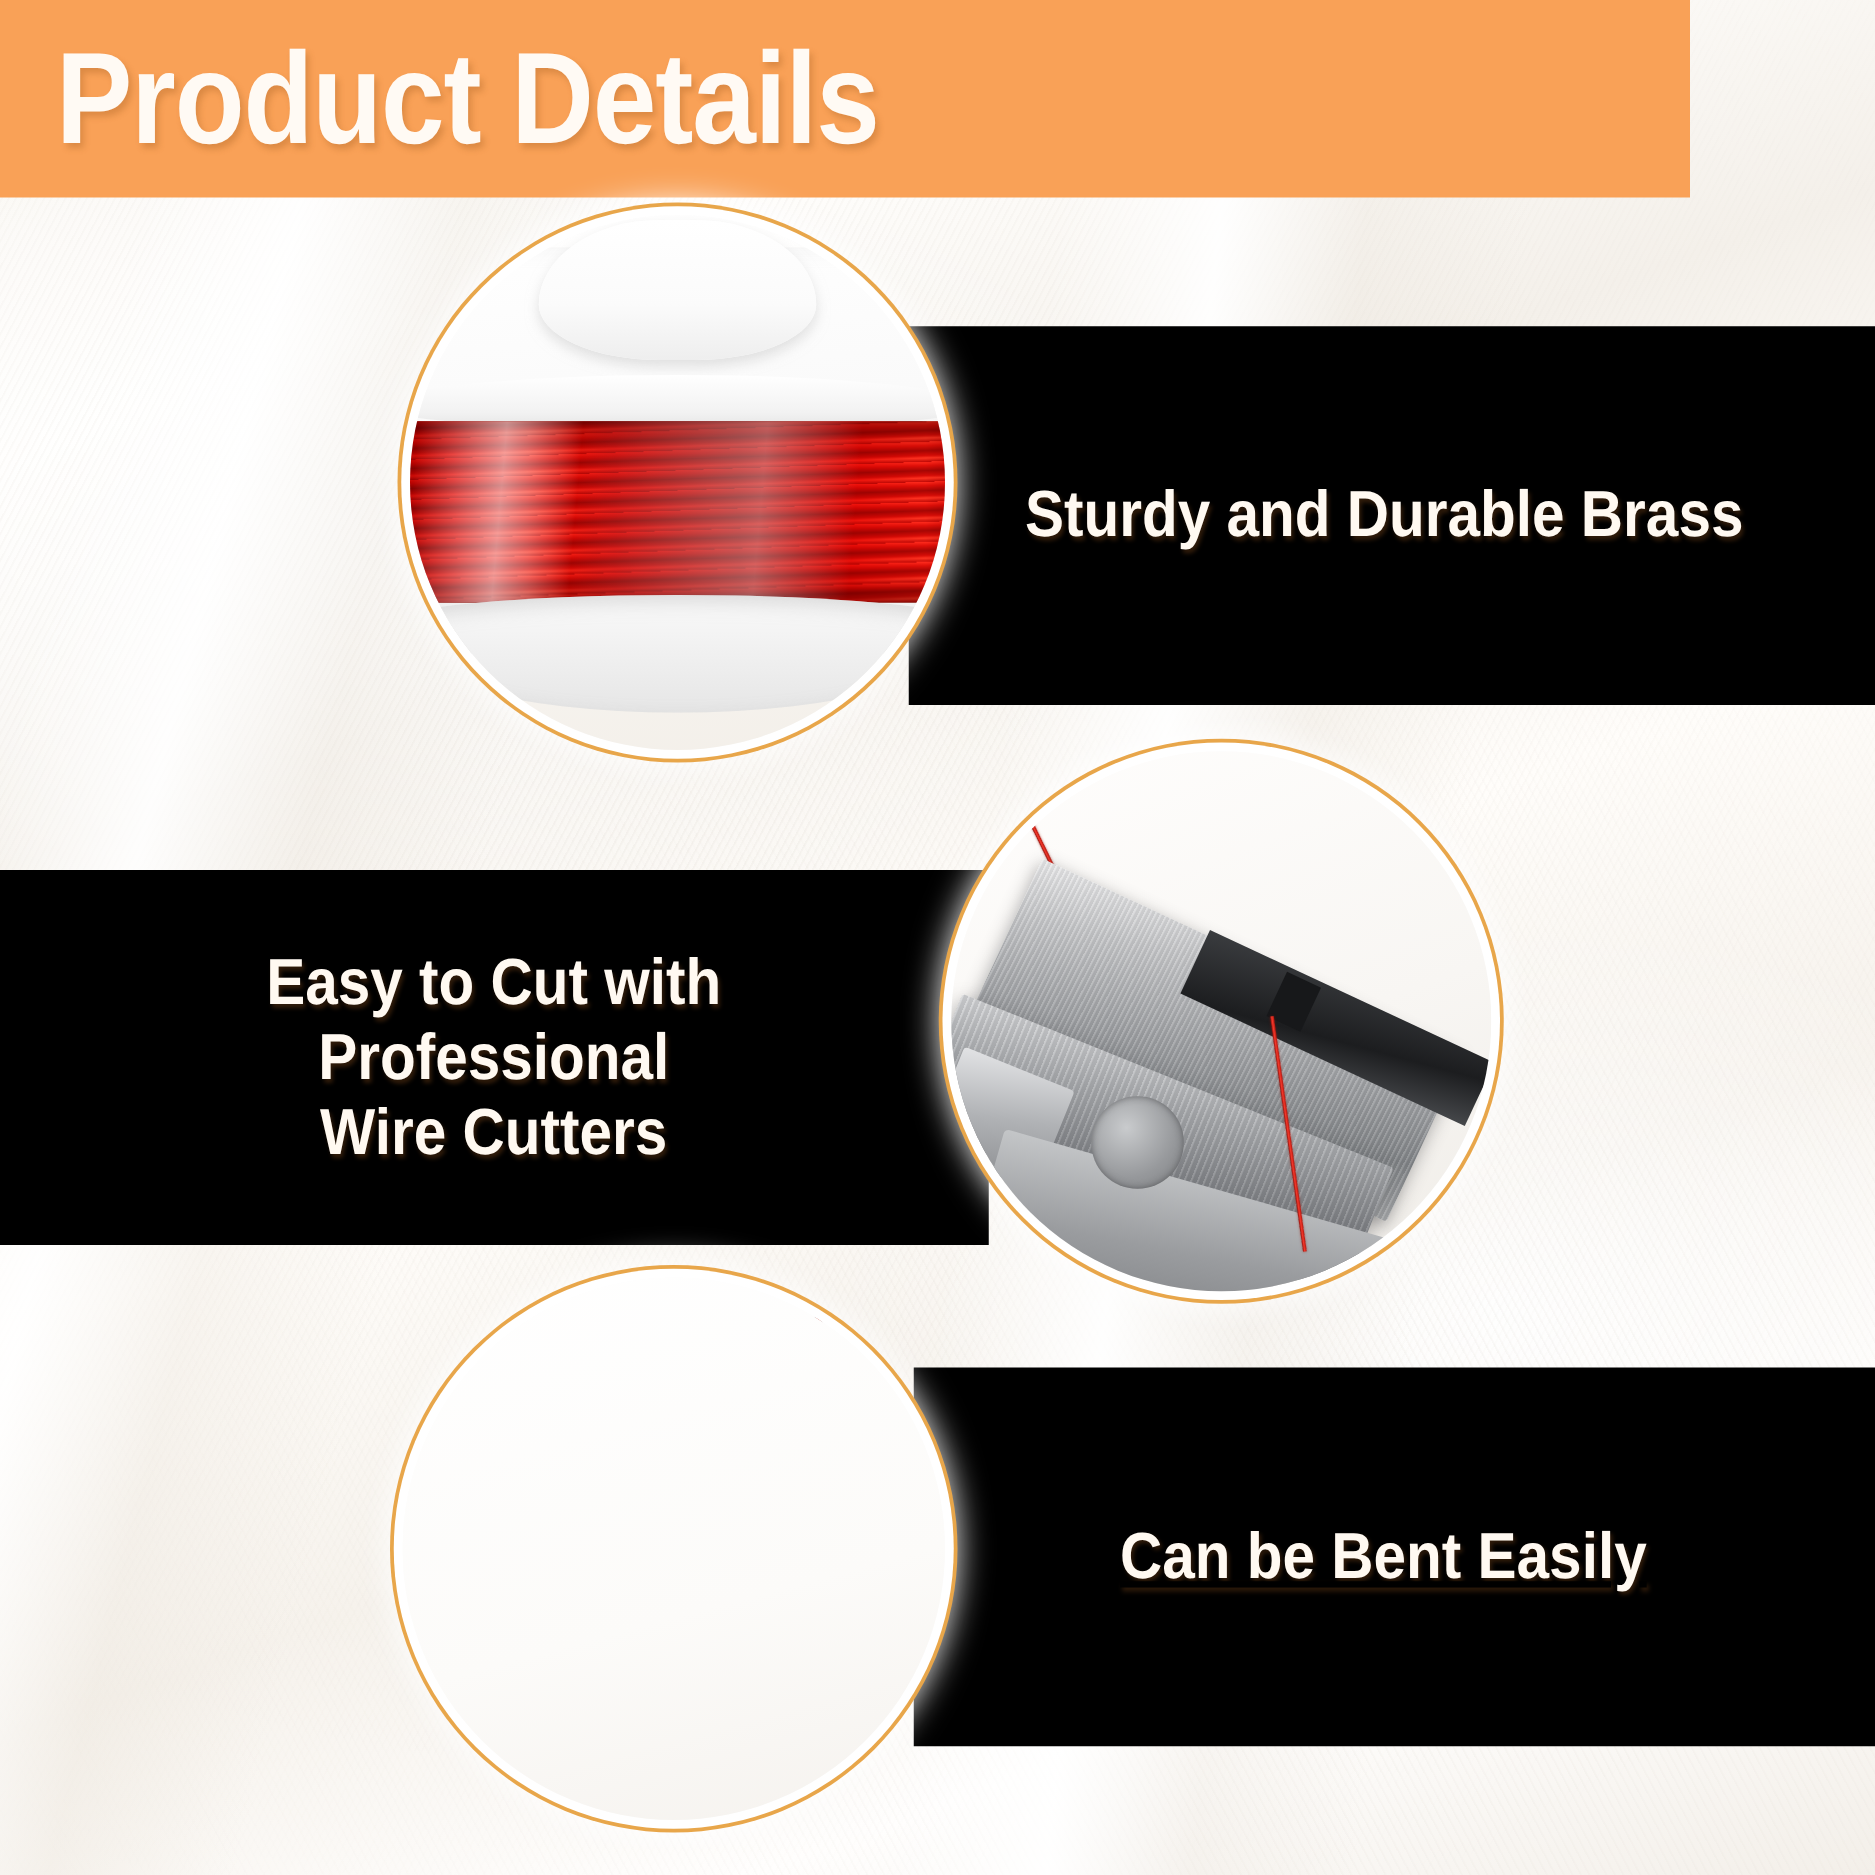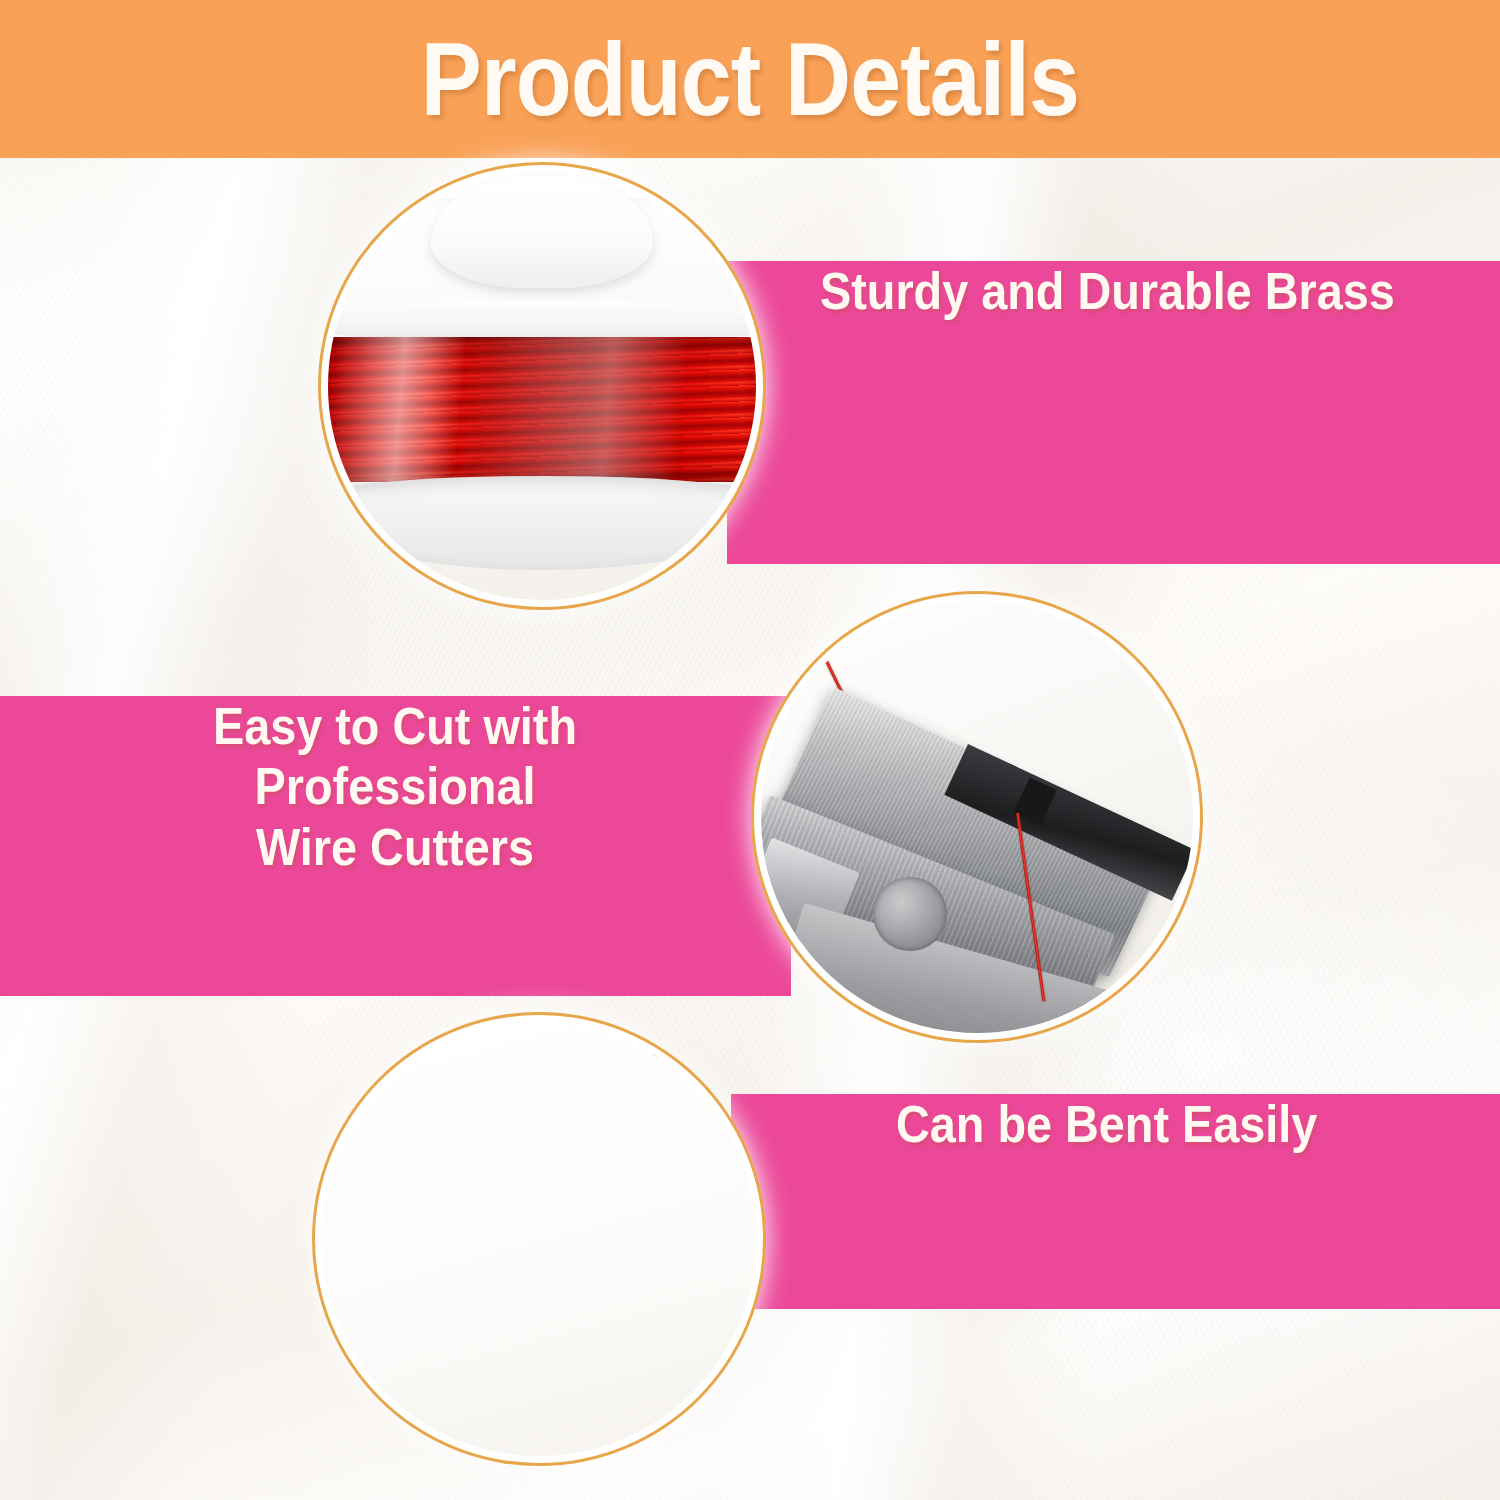--- a/index.html
+++ b/index.html
@@ -27,44 +27,44 @@
     -webkit-mask-image:radial-gradient(ellipse 80% 60% at 72% 78%,#000 0%,rgba(0,0,0,0) 100%);
             mask-image:radial-gradient(ellipse 80% 60% at 72% 78%,#000 0%,rgba(0,0,0,0) 100%);
   }
   .bg-fold{position:absolute;inset:0;
     background:
       linear-gradient(104deg, rgba(255,255,255,0) 8%, rgba(255,255,255,.85) 15%, rgba(235,229,220,.35) 22%, rgba(255,255,255,0) 30%),
       linear-gradient(96deg, rgba(255,255,255,0) 52%, rgba(255,255,255,.9) 60%, rgba(233,227,218,.3) 67%, rgba(255,255,255,0) 75%);
   }
 
   
-  .header{position:absolute;left:0;top:0;width:1500px;height:158px;background:#f9a157;
-    display:flex;align-items:center;justify-content:center;}
+  .header{position:absolute;left:0;top:0;width:1352px;height:158px;background:#f9a157;
+    display:flex;align-items:center;}
   .header-title{
     font-size:104px;font-weight:700;color:#fffaf4;letter-spacing:-1px;
     transform:scaleX(.88);transform-origin:center;
     text-shadow:3px 4px 5px rgba(160,90,30,.33);
     line-height:1;white-space:nowrap;
   }
 
   
-  .banner{position:absolute;background:#ec4899;display:flex;align-items:flex-start;}
+  .banner{position:absolute;background:#000000;display:flex;align-items:center;}
   .banner-text{
     color:#fff9f1;font-weight:700;line-height:1.16;
     transform:scaleX(.9);transform-origin:left center;
     text-shadow:2px 3px 4px rgba(163,93,33,.30);
     white-space:pre-line;
   }
   #banner-1{left:727px;top:261px;width:773px;height:303px;}
   #banner-1 .banner-text{font-size:52px;margin-left:93px;}
 
   #banner-2{left:0px;top:676px;width:791px;height:300px;margin-top:20px;}
   #banner-2 .banner-text{font-size:52px;margin-left:45px;text-align:center;transform-origin:center;width:700px;}
 
-  #banner-3{left:731px;top:1094px;width:769px;height:215px;}
+  #banner-3{left:731px;top:1094px;width:769px;height:303px;text-decoration:underline;}
   #banner-3 .banner-text{font-size:52px;margin-left:165px;}
 
   
   .circle{position:absolute;border-radius:50%;overflow:hidden;
     box-shadow:0 0 0 7px #ffffff, 0 0 0 10px #e8a64a, 0 0 26px 10px rgba(255,255,255,.95);
     background:#fdfdfd;}
   #circle-1{left:328px;top:172px;width:428px;height:428px;}
   #circle-2{left:761px;top:601px;width:432px;height:432px;}
   #circle-3{left:322px;top:1022px;width:434px;height:434px;}
 

